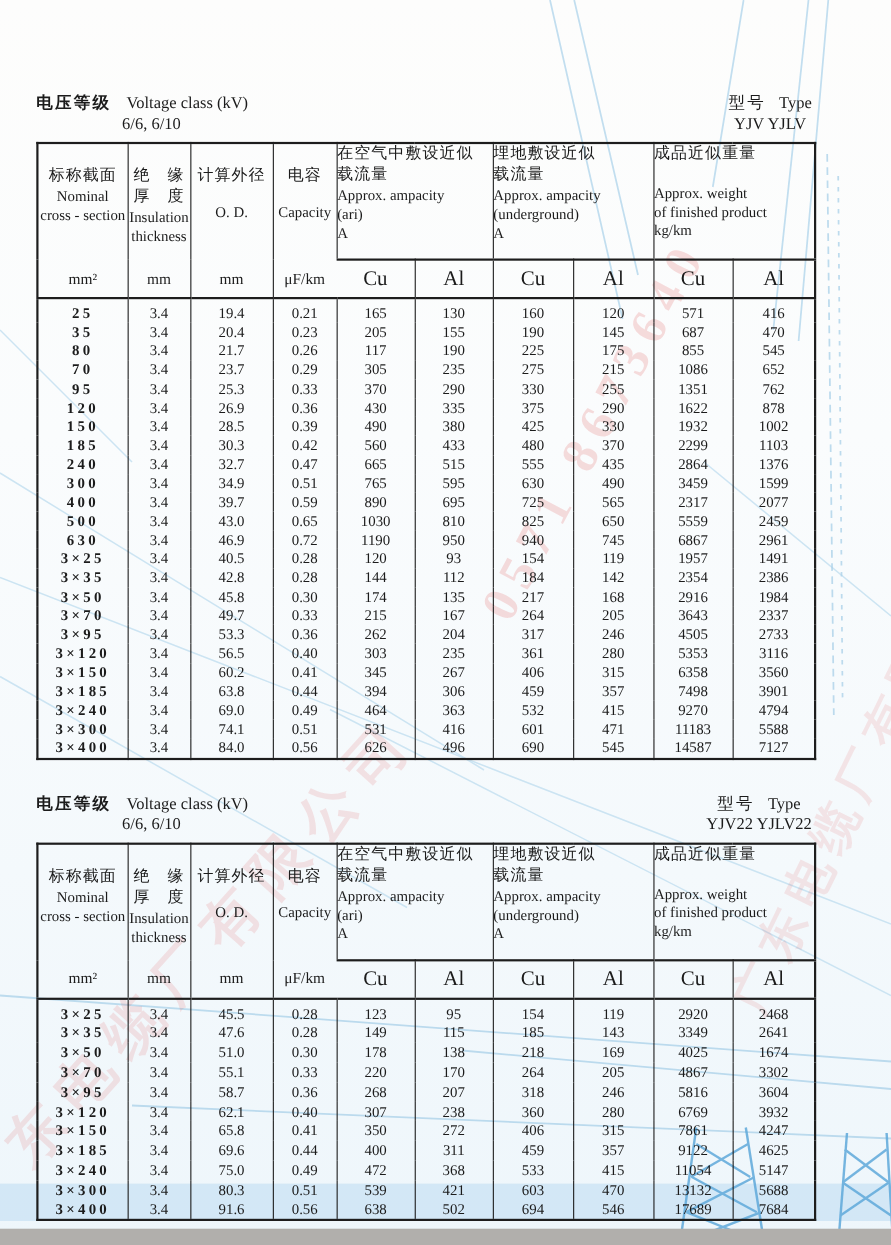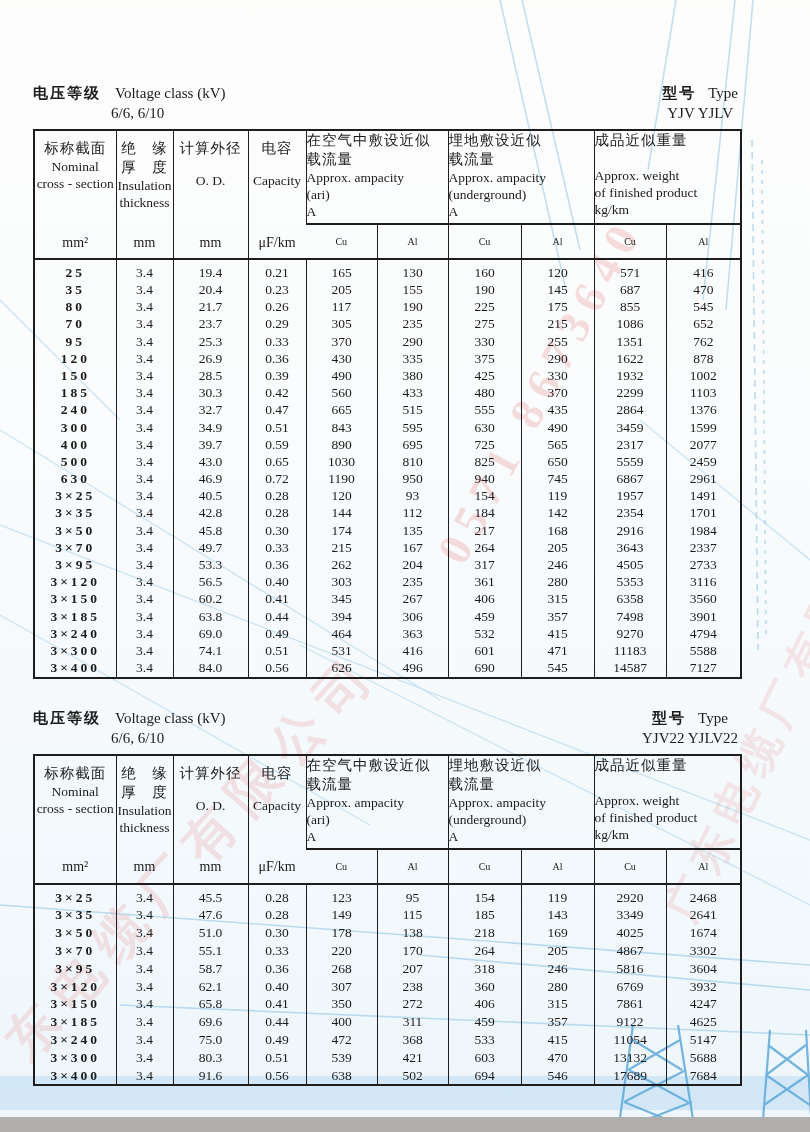--- a/index.html
+++ b/index.html
@@ -19,33 +19,33 @@
   .wm-company2{left:785px;top:700px;font-size:44px;letter-spacing:10px;opacity:.13;
     transform:translate(-50%,-50%) rotate(-64deg);}
   .content{position:relative;z-index:2;}
   
   .caption{width:707px;margin:0 0 7px 33px;display:flex;justify-content:space-between;align-items:flex-start;}
   .cap-left .l1{font-size:15px;}
   .cap-left .cn{letter-spacing:2px;font-weight:600;margin-right:14px;}
   .cap-left .l2{font-size:15px;margin:2px 0 0 78px;}
   .cap-right{text-align:center;margin-right:2px;}
   .cap-right .l1{font-size:15px;}
-  .cap-right .cn{letter-spacing:2px;font-weight:700;margin-right:12px;}
+  .cap-right .cn{letter-spacing:2px;font-weight:400;margin-right:12px;}
   .cap-right .l2{font-size:15px;margin-top:2px;}
   .sec1{padding-top:84px;}
   .sec2{margin-top:30px;}
   
   table.spec{border-collapse:collapse;table-layout:fixed;width:707px;margin-left:33px;
     background:rgba(255,255,255,0.0);}
   table.spec{border:2.5px solid #1d1d1d;}
   .spec th,.spec td{border-left:1.5px solid #1d1d1d;padding:0;font-weight:normal;}
   .spec th:first-child,.spec td:first-child{border-left:none;}
   .spec thead th{border-bottom:2px solid #1d1d1d;vertical-align:top;}
-  .spec tr.h2 th{border-top:1.5px solid #1d1d1d;height:33px;font-size:10px;vertical-align:middle;}
-  .vcell{height:119px;display:flex;flex-direction:column;justify-content:space-between;align-items:center;padding-top:8px;}
+  .spec tr.h2 th{border-top:1.5px solid #1d1d1d;height:33px;font-size:19px;vertical-align:middle;}
+  .vcell{height:119px;display:flex;flex-direction:column;justify-content:space-between;align-items:center;padding-top:20px;}
   .vcell .unit{height:31px;display:flex;align-items:center;font-size:14px;text-align:right;}
   .hcn{font-size:14.5px;letter-spacing:1px;line-height:19px;}
   .hen{font-size:13.5px;line-height:17px;}
   .gcell{padding-top:5px;text-align:left;}
   .spec tbody td{height:17.2px;text-align:center;font-size:13.5px;line-height:1;}
   .t2 tbody td{height:17.8px;}
   .spec tbody td.size{letter-spacing:3px;font-weight:bold;}
   .spec tbody tr:first-child td{padding-top:4px;}
 </style>
 </head>
@@ -309,21 +309,21 @@
               <td>555</td>
               <td>435</td>
               <td>2864</td>
               <td>1376</td>
             </tr>
             <tr>
               <td class="size">300</td>
               <td>3.4</td>
               <td>34.9</td>
               <td>0.51</td>
-              <td>843</td>
+              <td>765</td>
               <td>595</td>
               <td>630</td>
               <td>490</td>
               <td>3459</td>
               <td>1599</td>
             </tr>
             <tr>
               <td class="size">400</td>
               <td>3.4</td>
               <td>39.7</td>
@@ -374,21 +374,21 @@
             <tr>
               <td class="size">3×35</td>
               <td>3.4</td>
               <td>42.8</td>
               <td>0.28</td>
               <td>144</td>
               <td>112</td>
               <td>184</td>
               <td>142</td>
               <td>2354</td>
-              <td>1701</td>
+              <td>2386</td>
             </tr>
             <tr>
               <td class="size">3×50</td>
               <td>3.4</td>
               <td>45.8</td>
               <td>0.30</td>
               <td>174</td>
               <td>135</td>
               <td>217</td>
               <td>168</td>

